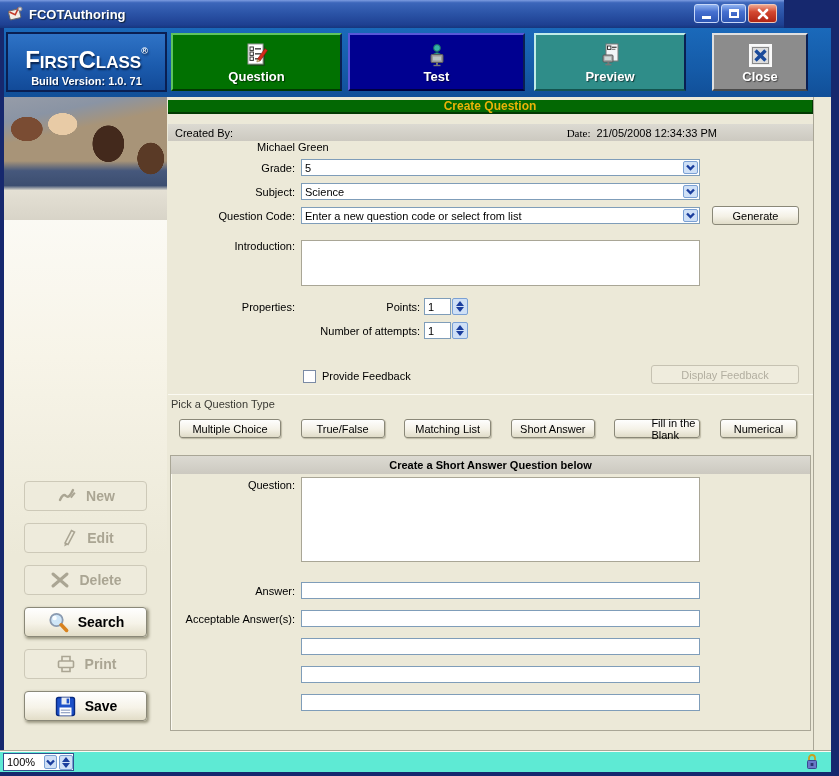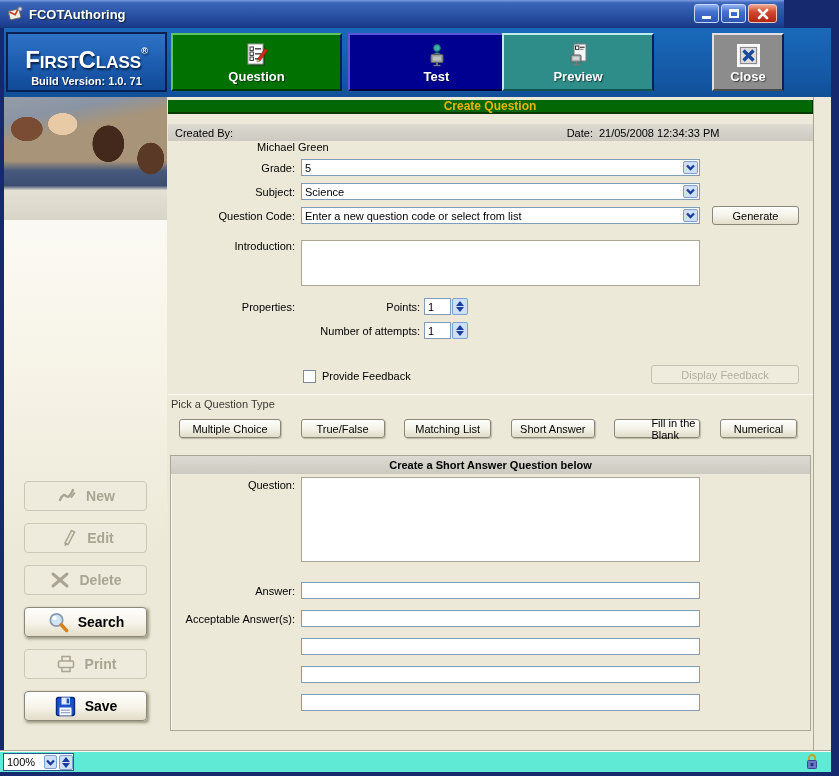--- a/index.html
+++ b/index.html
@@ -53,22 +53,22 @@
   .navbtn {
     position:absolute; top:5px; height:58px;
     border-top:2px solid; border-left:2px solid; border-right:2px solid #0a1f52; border-bottom:2px solid #0a1f52;
     display:flex; flex-direction:column; align-items:center; justify-content:flex-end;
     color:#fff; font-weight:bold; font-size:13px; cursor:pointer; padding-bottom:5px;
     text-shadow:1px 1px 1px rgba(0,0,0,.55);
   }
   .navbtn .nico { height:28px; display:flex; align-items:center; }
   .nav-question { left:171px; width:171px; background:#017101; border-color:#5ec45e #0a1f52 #013a01 #5ec45e; }
   .nav-test     { left:348px; width:177px; background:#000090; border-color:#5858d8 #0a1f52 #000040 #5858d8; }
-  .nav-preview  { left:502px; width:152px; background:#2f8d89; border-color:#c0ece8 #0a1f52 #145450 #c0ece8; }
-  .nav-close    { left:712px; width:72px;  background:#8c8c8c; border-color:#e0e0e0 #0a1f52 #4a4a4a #e0e0e0; }
+  .nav-preview  { left:534px; width:152px; background:#2f8d89; border-color:#c0ece8 #0a1f52 #145450 #c0ece8; }
+  .nav-close    { left:712px; width:96px;  background:#8c8c8c; border-color:#e0e0e0 #0a1f52 #4a4a4a #e0e0e0; }
   
   .mainbg { position:absolute; left:4px; top:97px; width:827px; height:675px; background:#ece9d8; }
   .frame-left  { position:absolute; left:0; top:28px; width:4px; height:748px; background:#16286e; }
   .frame-right { position:absolute; left:831px; top:28px; width:8px; height:748px; background:#16286e; }
   .frame-bottom{ position:absolute; left:0; top:772px; width:839px; height:4px; background:#16286e; }
   
   .sidebar { position:absolute; left:4px; top:97px; width:163px; height:653px; background:linear-gradient(180deg,#ffffff 0%,#f7f4e8 40%,#ece9d8 70%); }
   .photo {
     position:absolute; left:0; top:0; width:163px; height:123px;
     background-color:#a89478;
@@ -103,21 +103,21 @@
     color:#eab308; font-weight:bold; font-size:12px;
     display:flex; align-items:center; justify-content:center;
   }
   .metabar {
     position:absolute; left:0; top:27px; width:645px; height:17px;
     background:linear-gradient(180deg,#dcdad2 0%,#ccc9c0 100%);
     display:flex; align-items:center; font-size:11px;
   }
   .metabar .ml1 { margin-left:7px; }
   .metabar .mv1 { margin-left:24px;margin-top:28px; }
-  .metabar .ml2 { margin-left:238px; }
+  .metabar .ml2 { margin-left:238px;font-family:Liberation Serif, serif; }
   .metabar .mv2 { margin-left:6px; }
   .flabel { position:absolute; width:127px; text-align:right; font-size:11px; }
   .combo {
     position:absolute; left:133px; width:399px; height:17px;
     background:#fff; border:1px solid #7f9db9;
     display:flex; align-items:center; cursor:pointer;
   }
   .combo .cval { flex:1; padding-left:3px; font-size:11px; white-space:nowrap; overflow:hidden; }
   .combo-arrow, .cmb {
     width:15px; height:13px; margin-right:1px;

